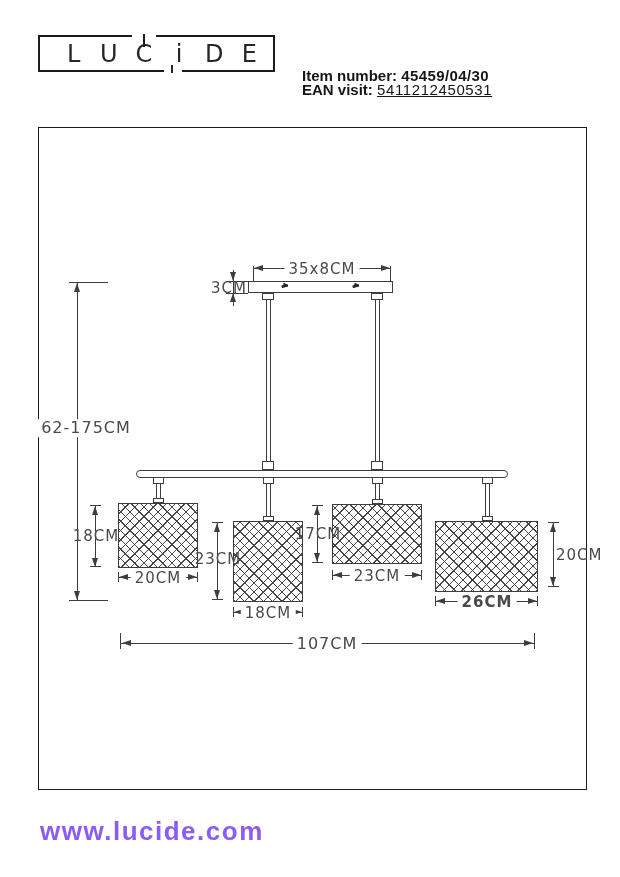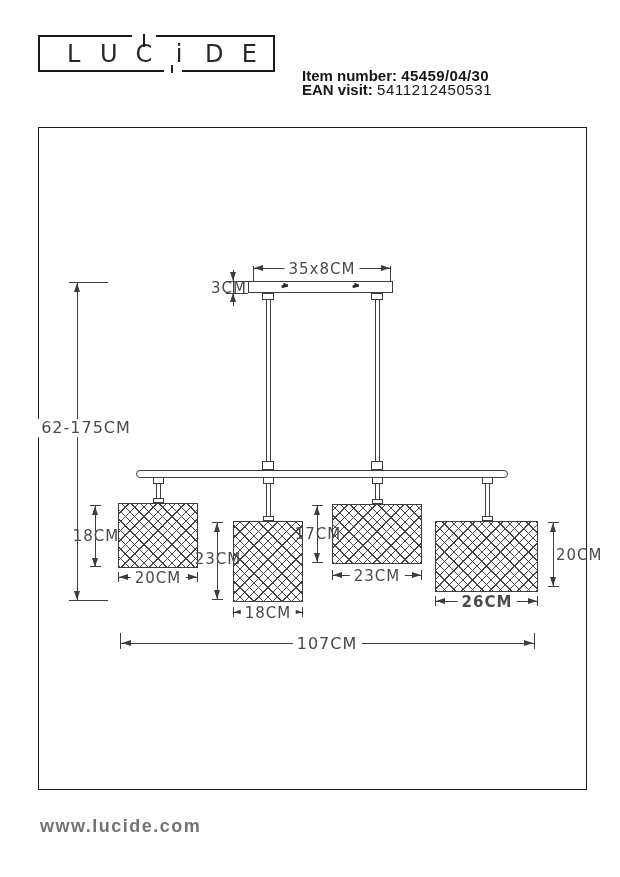--- a/index.html
+++ b/index.html
@@ -52,38 +52,38 @@
     position:absolute;right:34px;top:37px;font-size:10px;font-weight:bold;
     letter-spacing:.5px;color:#1e1e1e;
   }
   .product-name{
     position:absolute;left:42px;top:87px;font-size:21px;font-weight:bold;
     letter-spacing:1.5px;color:#0f0f0f;
   }
   .item-block{position:absolute;left:302px;top:69px;font-size:15px;line-height:14px;color:#161616;}
   .item-block .lbl{font-weight:bold;}
   .item-block .val{font-weight:bold;letter-spacing:.4px;}
-  .item-block .val.ean{font-weight:normal;letter-spacing:.6px;}
+  .item-block .val.ean{font-weight:normal;letter-spacing:.6px;text-decoration:underline;}
 
   .frame{
     position:absolute;left:38px;top:127px;width:549px;height:663px;
     border:1.8px solid #1c1c1c;box-sizing:border-box;background:#fff;
   }
   .screw{
     position:absolute;width:7px;height:4.5px;background:#2a2a2a;border-radius:1px;
     transform:rotate(-14deg);
     clip-path:polygon(0 100%,0 45%,40% 30%,35% 0,65% 0,70% 30%,100% 45%,100% 100%);
   }
   .footer-note{
     position:absolute;left:40px;top:801px;font-size:13.5px;font-weight:bold;
     letter-spacing:.3px;color:#0f0f0f;
   }
   .footer-site{
-    position:absolute;left:40px;top:816px;font-size:18px;font-weight:bold;
-    letter-spacing:1.5px;color:#737373;
+    position:absolute;left:40px;top:816px;font-size:26px;font-weight:bold;
+    letter-spacing:1.5px;color:#8b5cf6;
   }
 </style>
 </head>
 <body>
 
 <div class="page">
 
   <div class="logo-box">
     <span class="logo-letter">L</span>
     <span class="logo-letter">U</span>

